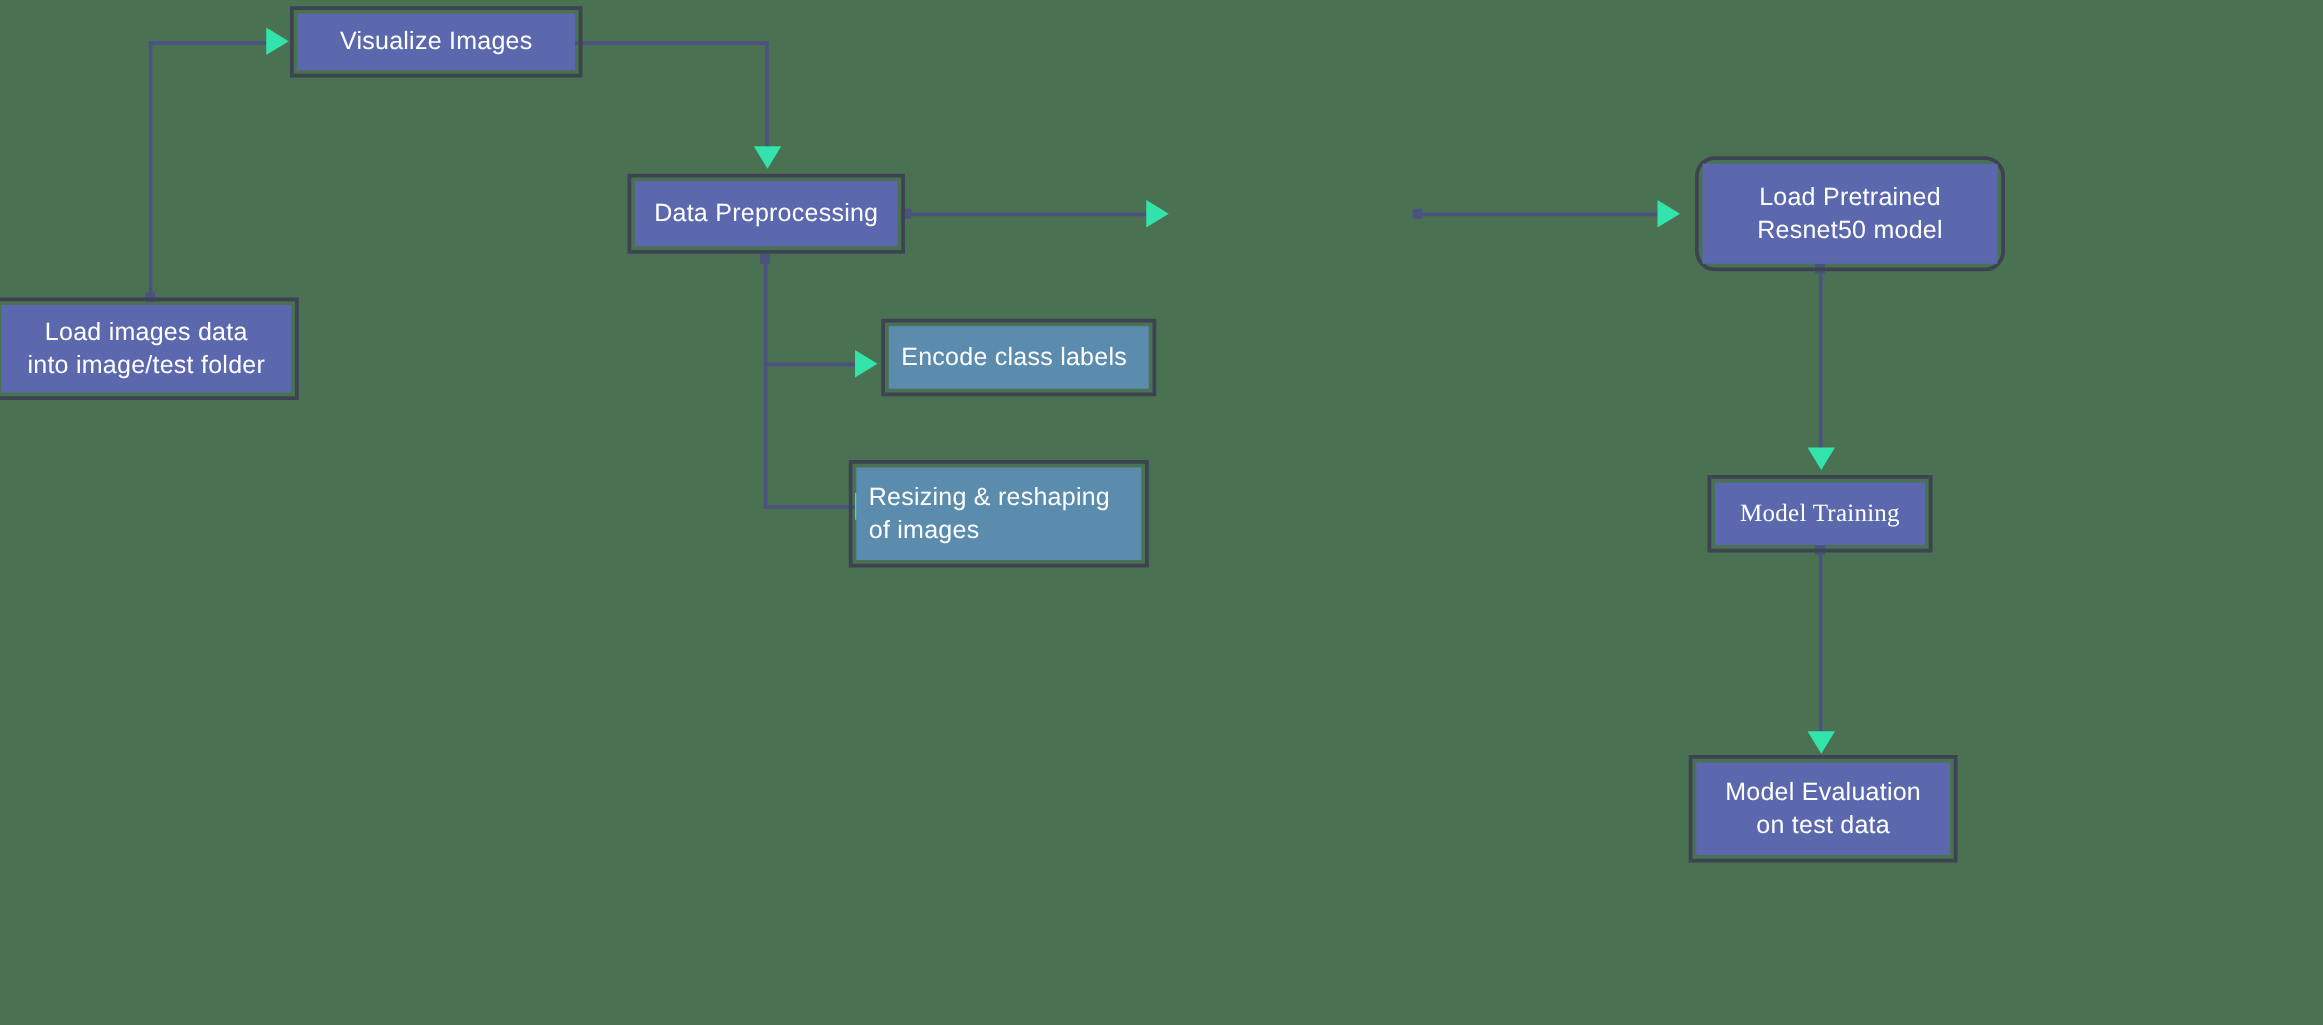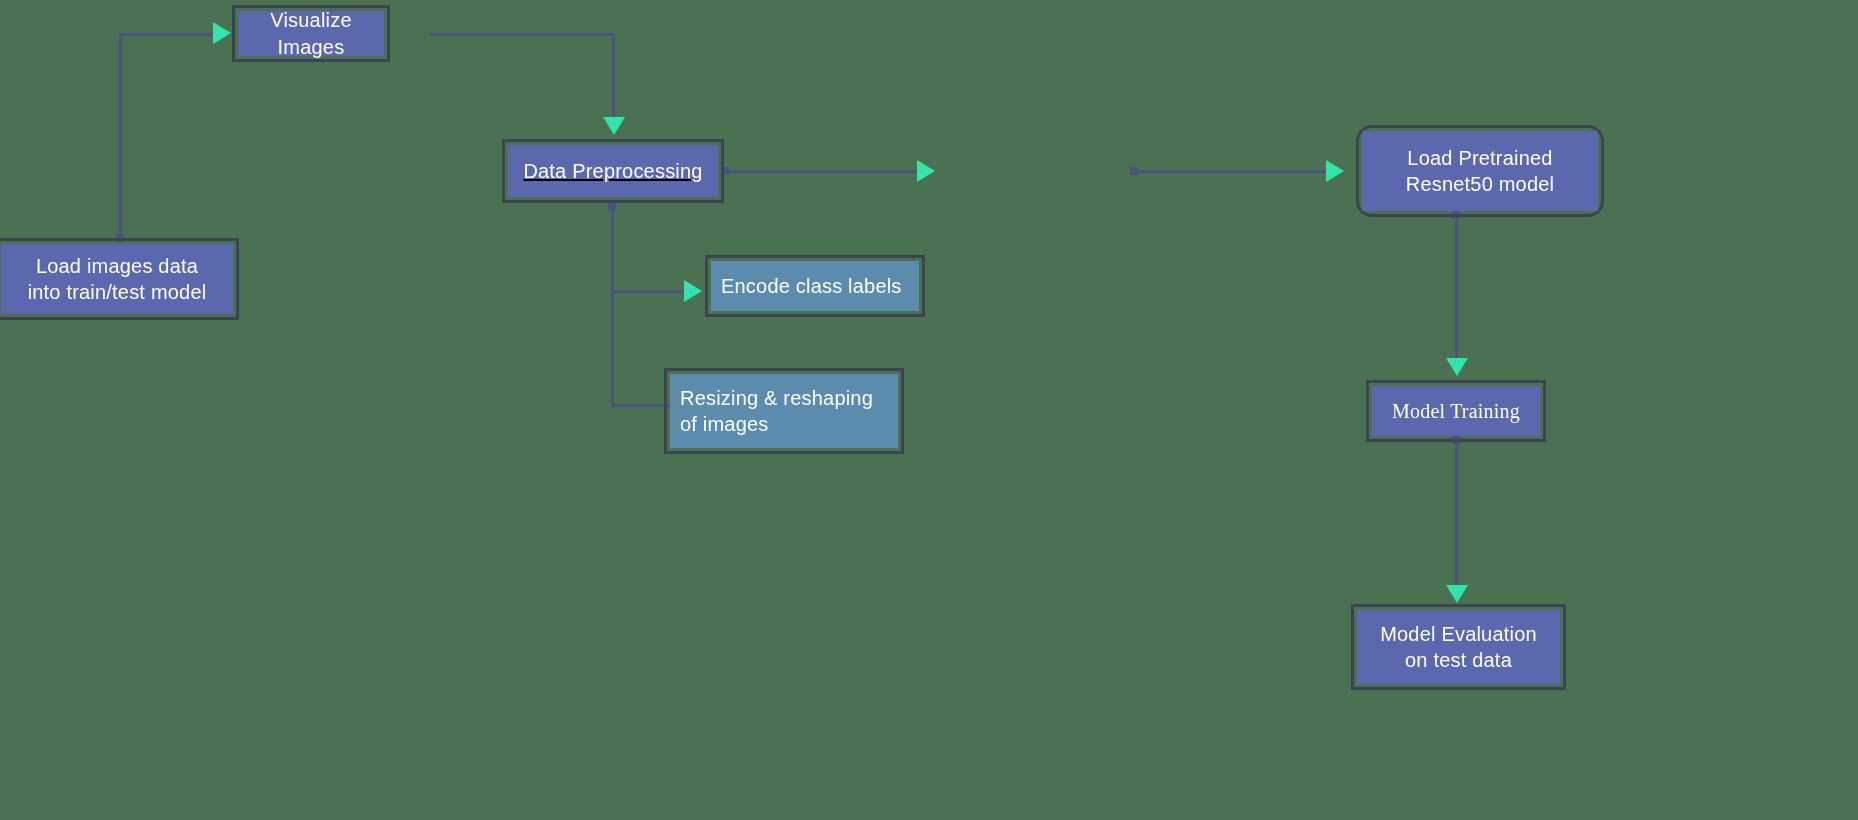--- a/index.html
+++ b/index.html
@@ -110,46 +110,46 @@
   <div class="arrow arrow-right" style="left:684px; top:394px;"></div>
 
   <div class="edge-dot" style="left:1452px; top:211px;"></div>
   <div class="edge-line edge-v" style="left:1455px; top:215px; height:146px;"></div>
   <div class="arrow arrow-down" style="left:1446px; top:358px;"></div>
 
   <div class="edge-dot" style="left:1452px; top:436px;"></div>
   <div class="edge-line edge-v" style="left:1455px; top:440px; height:148px;"></div>
   <div class="arrow arrow-down" style="left:1446px; top:585px;"></div>
 
-  <div class="node primary" style="left:232px; top:5px; width:158px; height:57px;">
+  <div class="node primary" style="left:232px; top:5px; width:234px; height:57px;">
     <div class="fill">
       <span class="label">Visualize Images</span>
     </div>
   </div>
 
   <div class="node primary" style="left:-5px; top:238px; width:244px; height:82px;">
     <div class="fill">
       <span class="label">Load images data
-into train/test model</span>
+into image/test folder</span>
     </div>
   </div>
 
-  <div class="node primary" style="left:502px; top:139px; width:222px; height:64px;text-decoration:underline;">
+  <div class="node primary" style="left:502px; top:139px; width:222px; height:64px;">
     <div class="fill">
       <span class="label">Data Preprocessing</span>
     </div>
   </div>
 
   <div class="node secondary" style="left:705px; top:255px; width:220px; height:62px;">
     <div class="fill">
       <span class="label">Encode class labels</span>
     </div>
   </div>
 
-  <div class="node secondary" style="left:664px; top:368px; width:240px; height:86px;">
+  <div class="node secondary" style="left:679px; top:368px; width:240px; height:86px;">
     <div class="fill">
       <span class="label">Resizing &amp; reshaping
 of images</span>
     </div>
   </div>
 
 
   <div class="node primary" style="left:1356px; top:125px; width:248px; height:92px;border-radius:16px;">
     <div class="fill">
       <span class="label">Load Pretrained

